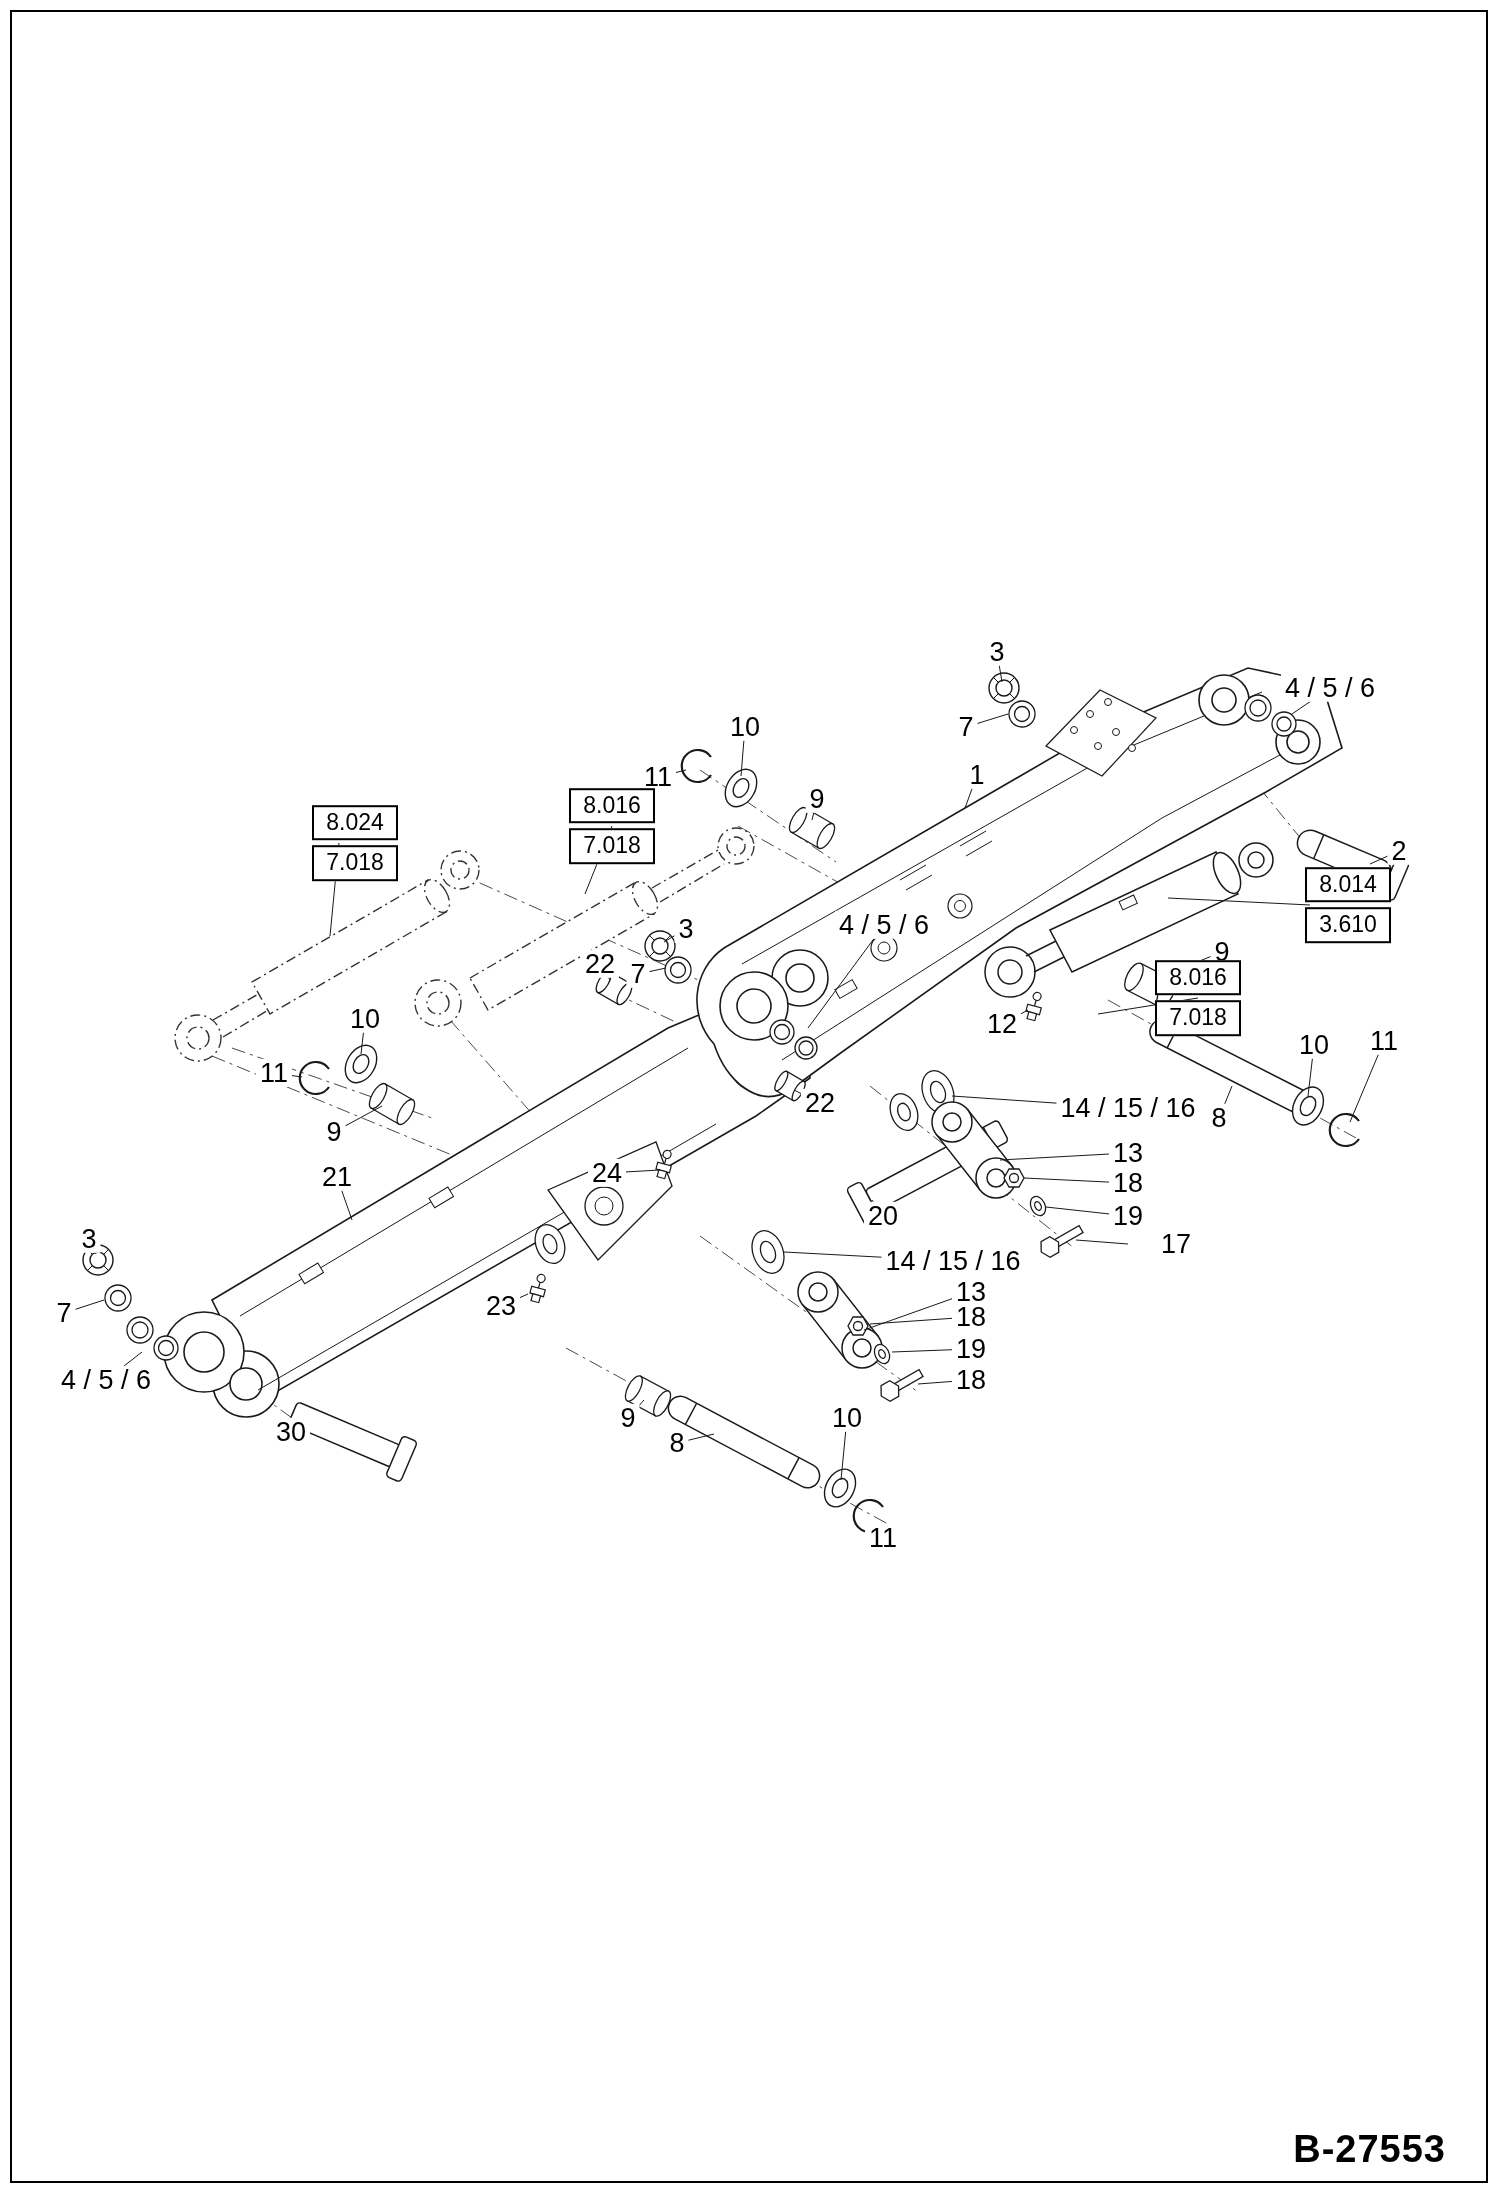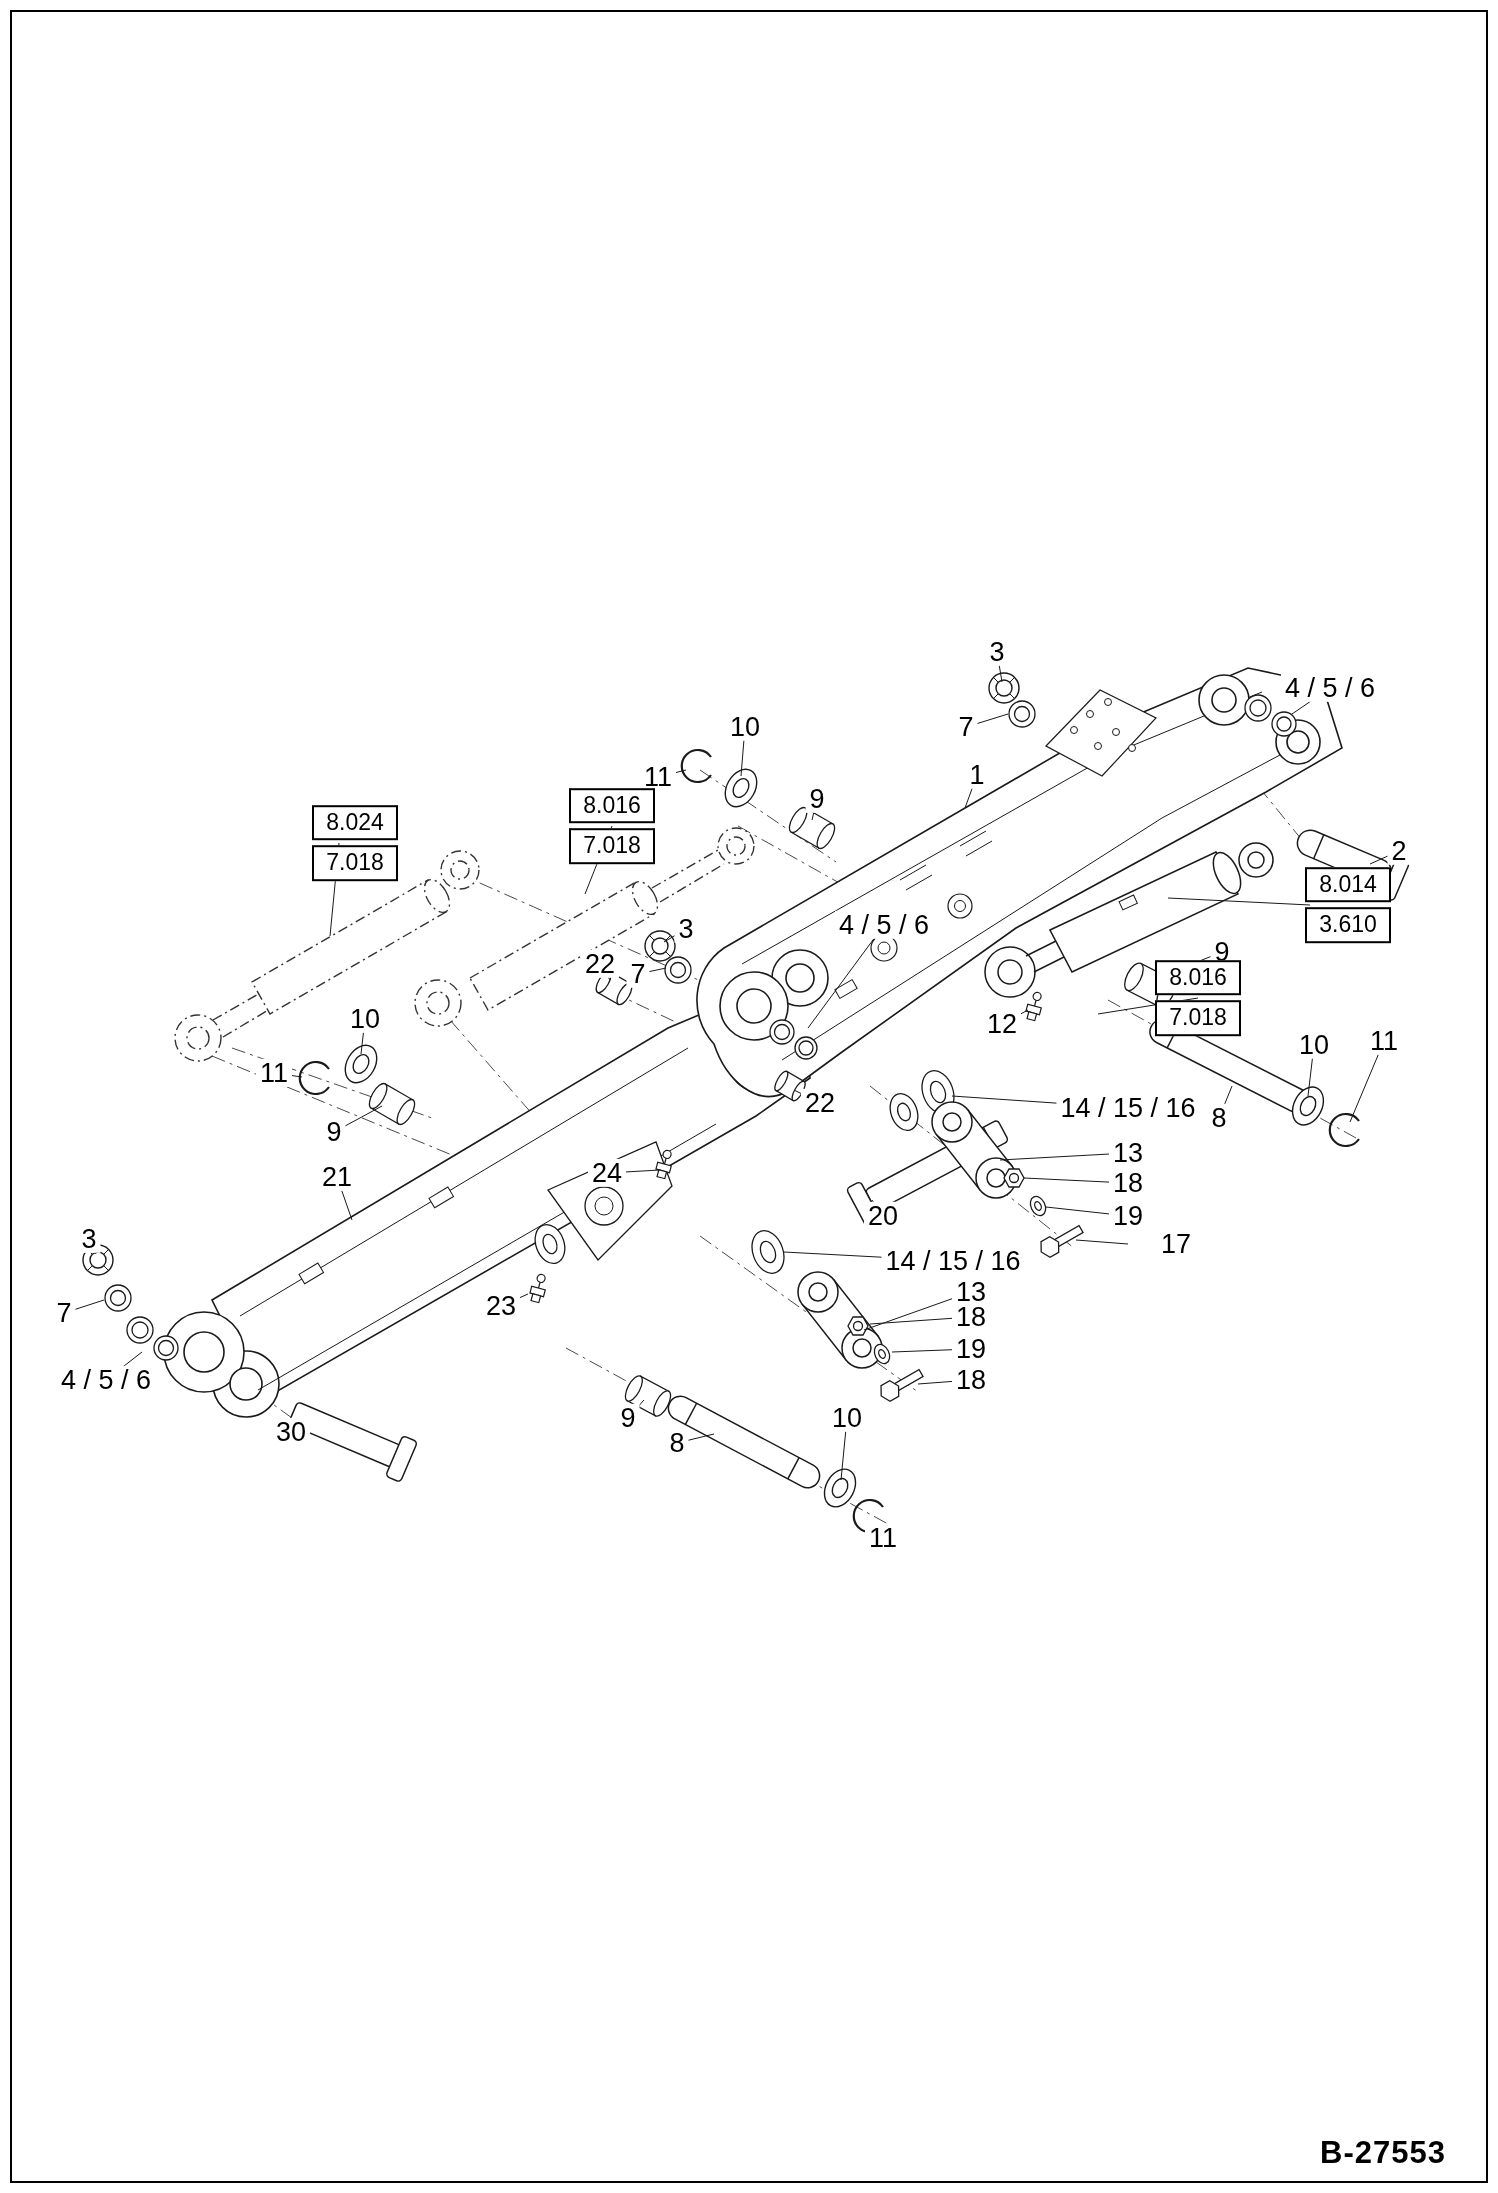--- a/index.html
+++ b/index.html
@@ -26,21 +26,21 @@
     position:absolute; transform:translate(-50%,-50%);
     display:flex; flex-direction:column; gap:5px;
   }
   .refbox {
     border:2px solid #000; background:#fff; color:#000;
     font-size:23px; line-height:1.1; padding:3px 10px;
     min-width:86px; text-align:center;
   }
   .drawing-number {
     position:absolute; right:52px; bottom:22px;
-    font-size:31px; font-weight:600; letter-spacing:1px; color:#000;
+    font-size:38px; font-weight:600; letter-spacing:1px; color:#000;
   }
 </style>
 </head>
 <body>
 
 <div class="page">
 
   <svg class="layer" viewBox="0 0 1498 2193" xmlns="http://www.w3.org/2000/svg">
 
     <g stroke="#4a4a4a" stroke-width="1" fill="none" stroke-dasharray="14 5 3 5">

